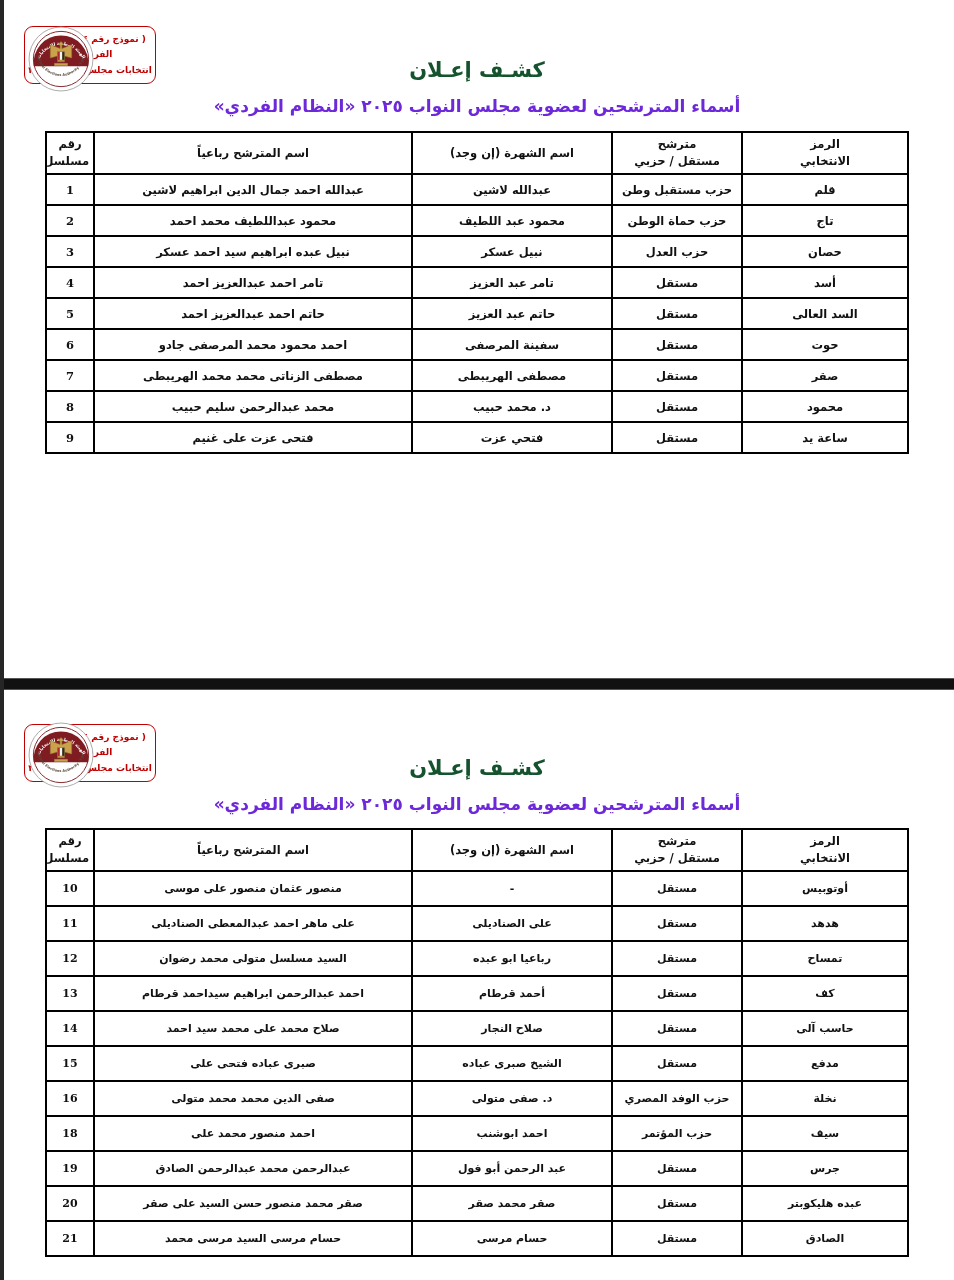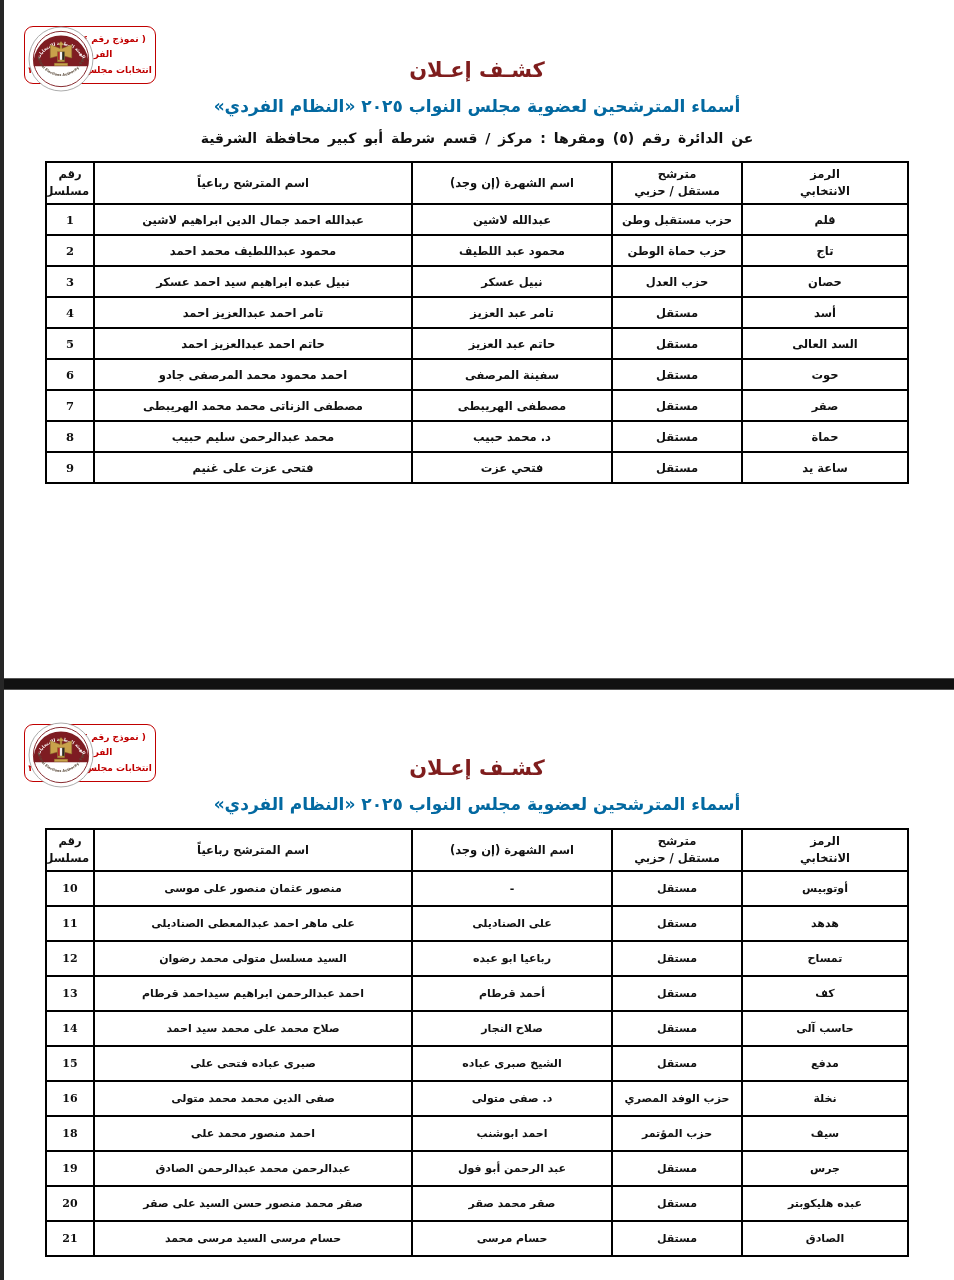--- a/index.html
+++ b/index.html
@@ -31,27 +31,27 @@
     text-align:center;padding:5px 3px;line-height:1.7;
     box-sizing:border-box;background:#fff;
   }
   .page-2 .form-box{top:20px;}
   .nea-logo{
     position:absolute;top:12px;left:28px;width:66px;height:66px;
   }
   .page-2 .nea-logo{top:18px;}
   .page-title{
     text-align:center;padding-top:44px;
-    font-size:21px;font-weight:bold;color:#7f1d1d;
+    font-size:21px;font-weight:bold;color:#14532d;
     letter-spacing:1px;
   }
   .page-2 .page-title{padding-top:52px;}
   .page-subtitle{
     text-align:center;margin-top:12px;
-    font-size:17px;font-weight:bold;color:#0369a1;
+    font-size:17px;font-weight:bold;color:#6d28d9;
   }
   .district-line{
     text-align:center;margin-top:9px;
     font-size:14px;font-weight:bold;color:#111;
     word-spacing:3px;
   }
   table.candidates{
     width:862px;margin:15px auto 0 auto;
     border-collapse:collapse;direction:rtl;
     table-layout:fixed;
@@ -107,21 +107,20 @@
       <rect x="25.5" y="36" width="13" height="2.6" fill="#c9a24b" stroke="#8a7030" stroke-width="0.4"></rect>
       <rect x="28.6" y="25" width="2.3" height="8" fill="#b02a2a"></rect>
       <rect x="30.9" y="25" width="2.3" height="8" fill="#f4f4f4"></rect>
       <rect x="33.2" y="25" width="2.3" height="8" fill="#2b2b2b"></rect>
       <rect x="28.6" y="25" width="6.9" height="8" fill="none" stroke="#8a7030" stroke-width="0.5"></rect>
     </g>
   </svg></div>
 
   <h1 class="page-title">كشـف إعـلان</h1>
   <h2 class="page-subtitle">أسماء المترشحين لعضوية مجلس النواب ٢٠٢٥ «النظام الفردي»</h2>
-  <div class="district-line">عن الدائرة رقم  (٥)    ومقرها : مركز / قسم شرطة  أبو كبير    محافظة  الشرقية</div>
 
   <table class="candidates">
     <colgroup>
       <col class="c-symbol">
         <col class="c-party">
         <col class="c-shahra">
         <col class="c-name">
         <col class="c-serial">
     </colgroup>
     <thead>
@@ -180,21 +179,21 @@
     <td class="serial-cell">6</td>
   </tr>
         <tr>
     <td class="symbol-cell">صقر</td>
     <td class="party-cell">مستقل</td>
     <td class="shahra-cell">مصطفى الهريبطى</td>
     <td class="name-cell">مصطفى الزناتى محمد محمد الهريبطى</td>
     <td class="serial-cell">7</td>
   </tr>
         <tr>
-    <td class="symbol-cell">حماة</td>
+    <td class="symbol-cell">محمود</td>
     <td class="party-cell">مستقل</td>
     <td class="shahra-cell">د. محمد حبيب</td>
     <td class="name-cell">محمد عبدالرحمن سليم حبيب</td>
     <td class="serial-cell">8</td>
   </tr>
         <tr>
     <td class="symbol-cell">ساعة يد</td>
     <td class="party-cell">مستقل</td>
     <td class="shahra-cell">فتحي عزت</td>
     <td class="name-cell">فتحى عزت على غنيم</td>

